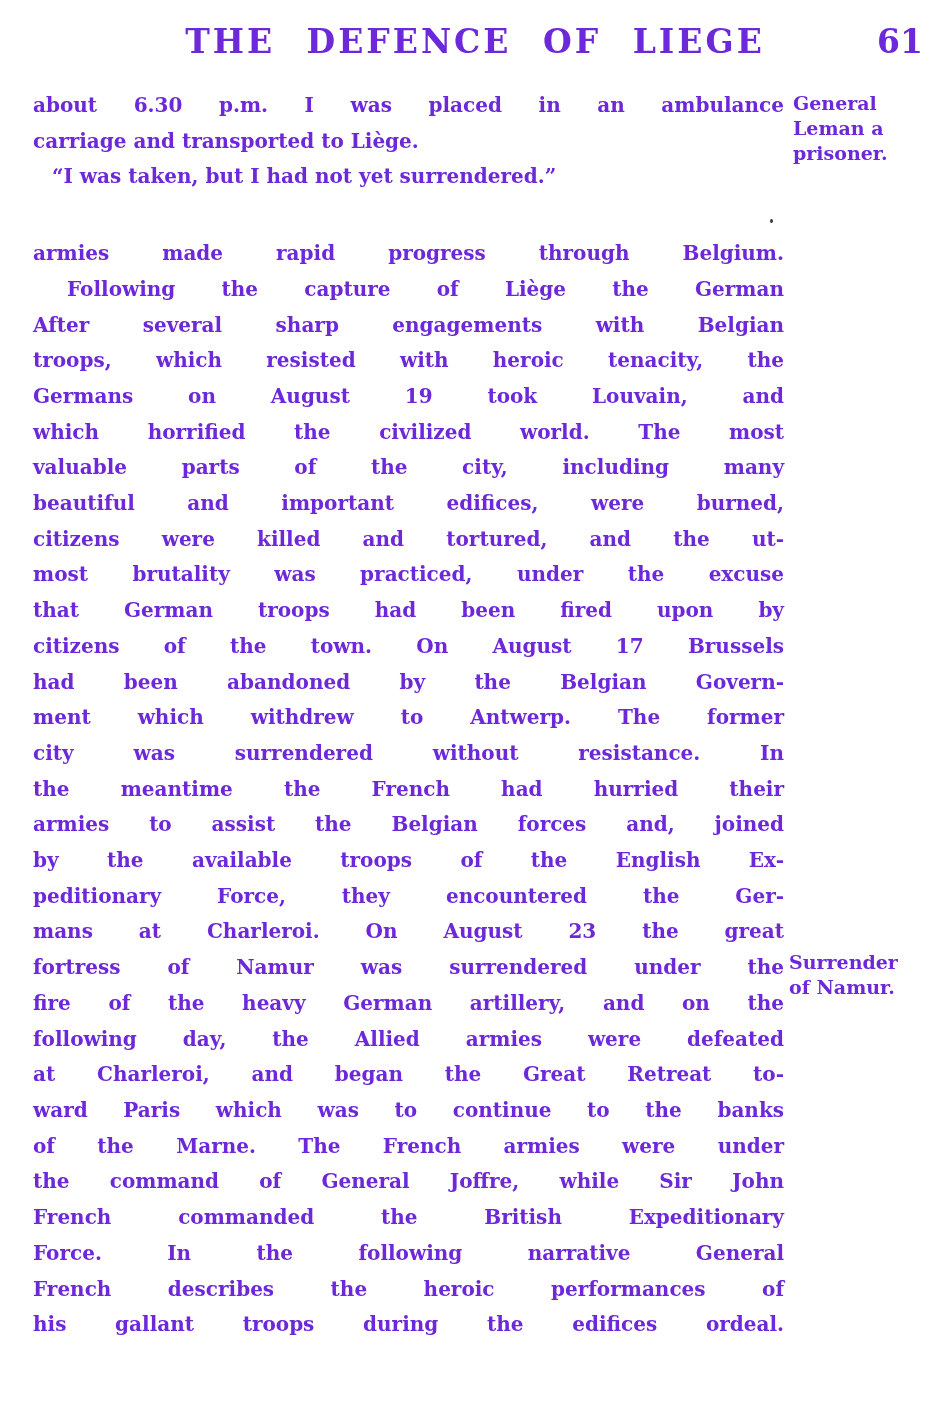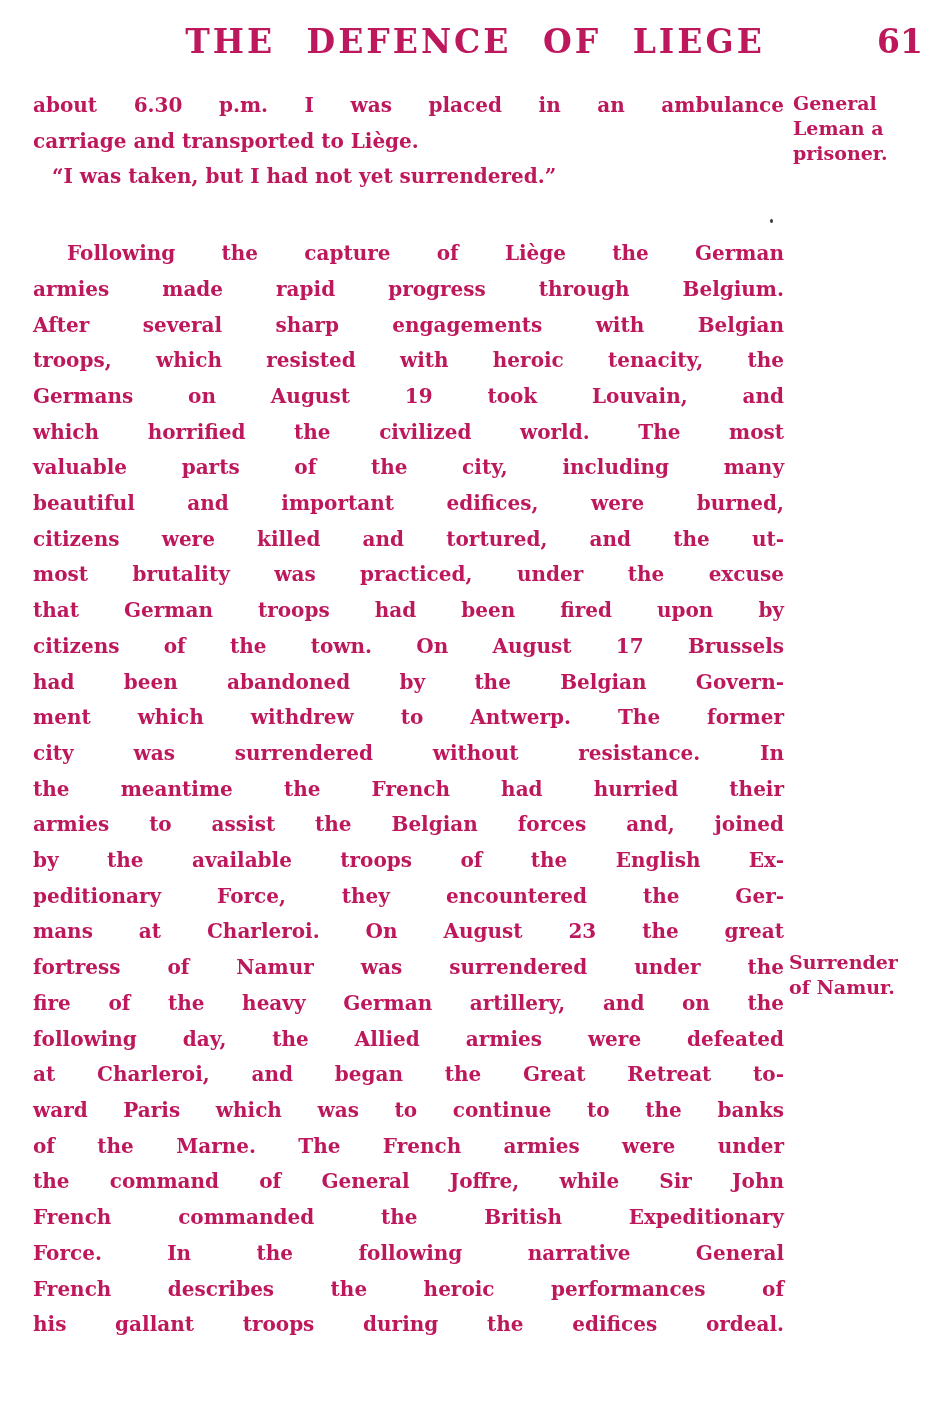--- a/index.html
+++ b/index.html
@@ -5,21 +5,21 @@
   html, body {
     margin: 0;
     padding: 0;
     background: #ffffff;
   }
   .page {
     position: relative;
     width: 950px;
     height: 1417px;
     background: #ffffff;
-    color: #be185d;
+    color: #6d28d9;
     font-family: "DejaVu Serif", serif;
     overflow: hidden;
   }
   .running-head-title {
     position: absolute;
     top: 23px;
     left: 0;
     width: 950px;
     text-align: center;
     font-size: 33px;
@@ -87,22 +87,22 @@
   <div class="running-head-title">THE DEFENCE OF LIEGE</div>
   <div class="page-number">61</div>
 
   <div class="text-col">
     <div class="para1">
       <div class="ln">about 6.30 p.m. I was placed in an ambulance</div>
       <div class="ln-left">carriage and transported to Liège.</div>
       <div class="ln-left ind-quote">“I was taken, but I had not yet surrendered.”</div>
     </div>
     <div class="para2">
+      <div class="ln">armies made rapid progress through Belgium.</div>
       <div class="ln ind-para">Following the capture of Liège the German</div>
-      <div class="ln">armies made rapid progress through Belgium.</div>
       <div class="ln">After several sharp engagements with Belgian</div>
       <div class="ln">troops, which resisted with heroic tenacity, the</div>
       <div class="ln">Germans on August 19 took Louvain, and</div>
       <div class="ln">which horrified the civilized world. The most</div>
       <div class="ln">valuable parts of the city, including many</div>
       <div class="ln">beautiful and important edifices, were burned,</div>
       <div class="ln">citizens were killed and tortured, and the ut-</div>
       <div class="ln">most brutality was practiced, under the excuse</div>
       <div class="ln">that German troops had been fired upon by</div>
       <div class="ln">citizens of the town. On August 17 Brussels</div>

